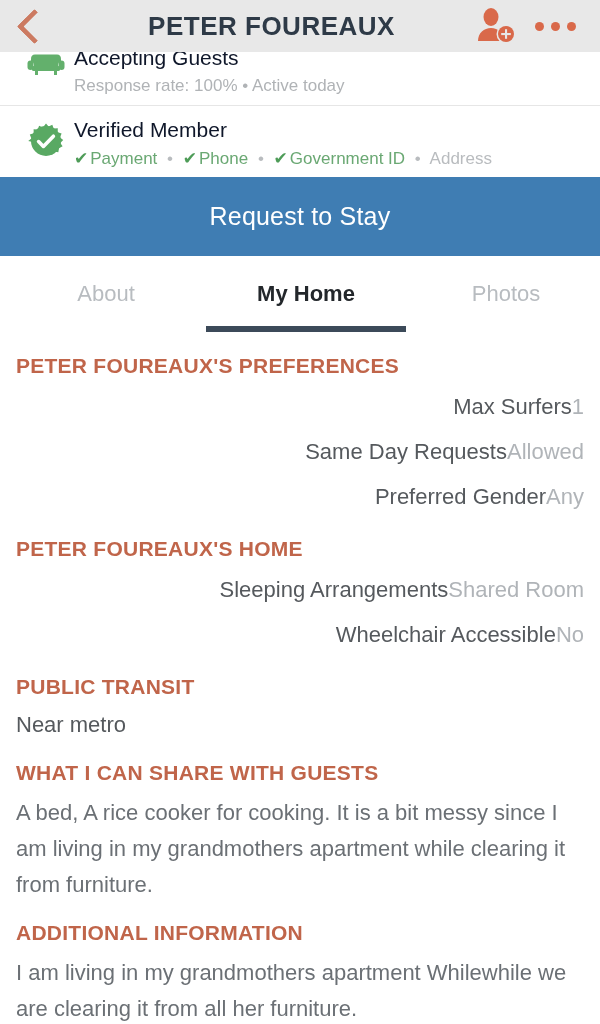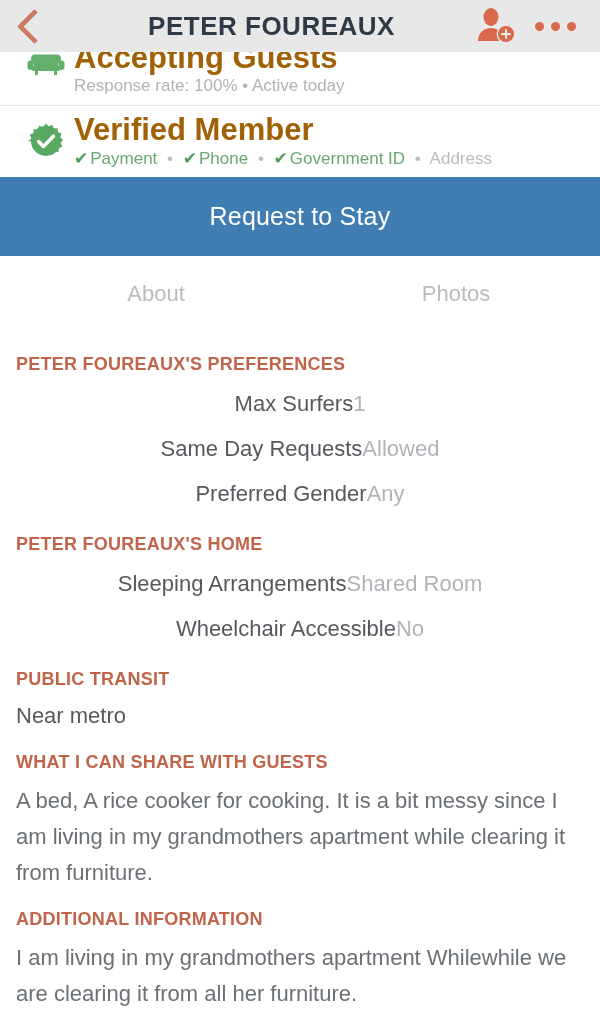--- a/index.html
+++ b/index.html
@@ -112,24 +112,24 @@
   }
   .status-icon {
     width: 56px;
     flex: 0 0 56px;
     display: flex;
     justify-content: center;
     padding-top: 6px;
   }
   .status-body { padding-top: 0; }
   .status-title {
-    font-size: 31px;
-    color: #a16207;
+    font-size: 21px;
+    color: #0f172a;
     line-height: 28px;
-    font-weight: 700;
+    font-weight: 400;
   }
   .status-sub {
     font-size: 17px;
     color: #b0b3b6;
     line-height: 26px;
     margin-top: 1px;
   }
   .verif-line {
     font-size: 17px;
     line-height: 26px;
@@ -199,30 +199,30 @@
     top: 332px; left: 0;
     width: 600px;
     bottom: 0;
     background: #fff;
     padding: 0 16px;
     box-sizing: border-box;
     overflow: hidden;
   }
   .sec-head {
     color: #c0654a;
-    font-size: 18px;
+    font-size: 21px;
     font-weight: bold;
     letter-spacing: 0.25px;
     margin-top: 22px;
     margin-bottom: 6px;
   }
   .kv-row {
     display: flex;
     align-items: baseline;
-    justify-content: center;
+    justify-content: flex-end;
     font-size: 22px;
     line-height: 45px;
     color: #55595d;
   }
   .kv-row .kv-value {
     color: #b0b4b8;
     text-align: right;
     white-space: nowrap;
   }
   .para {
@@ -309,20 +309,23 @@
   </div>
 
   <div class="banner">
     <span>Request to Stay</span>
   </div>
 
   <div class="tabs">
     <div class="tab">
       <span>About</span>
     </div>
+    <div class="tab active">
+      <span>My Home</span>
+    </div>
     <div class="tab">
       <span>Photos</span>
     </div>
   </div>
 
   <div class="content">
 
     <div class="sec-head">PETER FOUREAUX'S PREFERENCES</div>
     <div class="kv-row">
       <span class="kv-label">Max Surfers</span>

